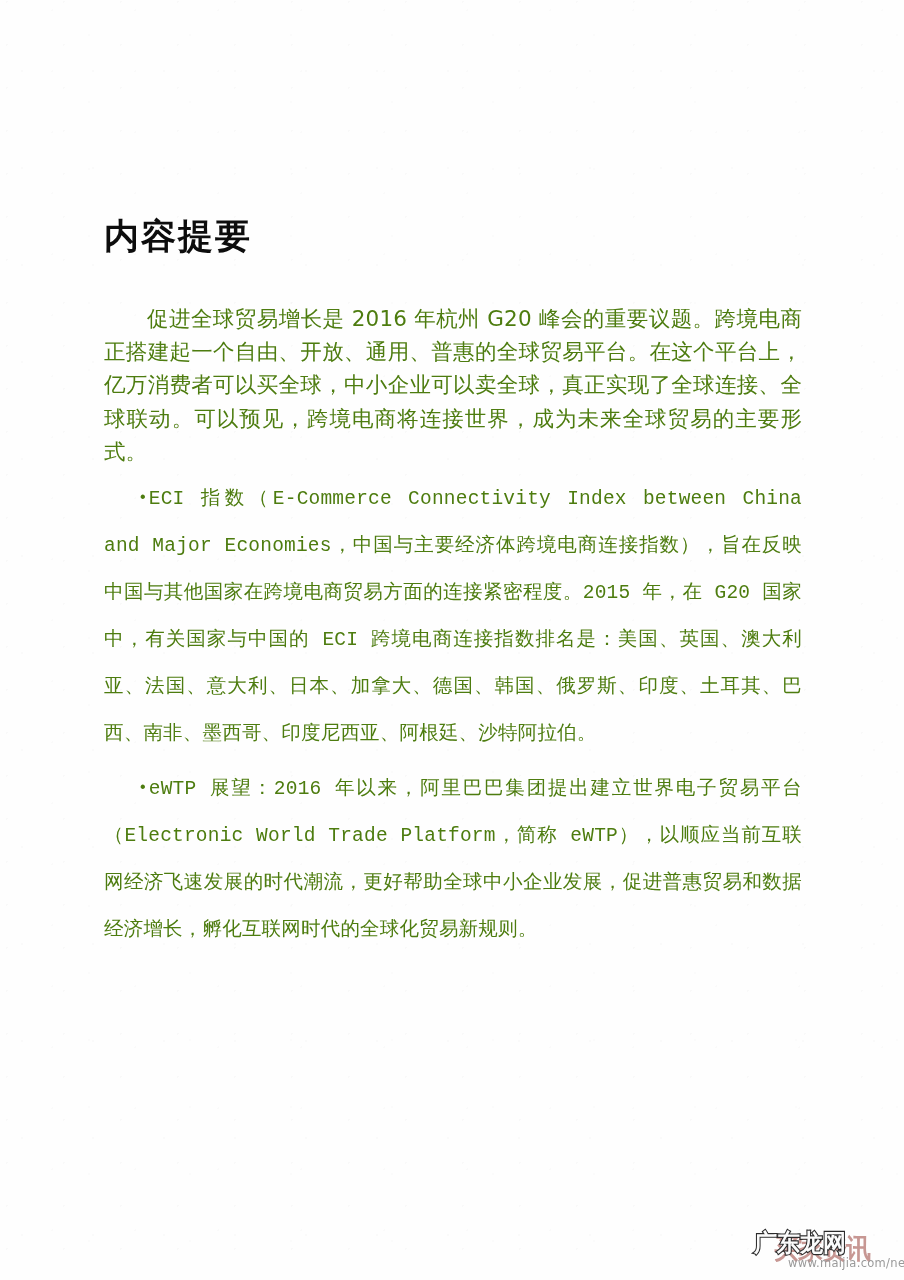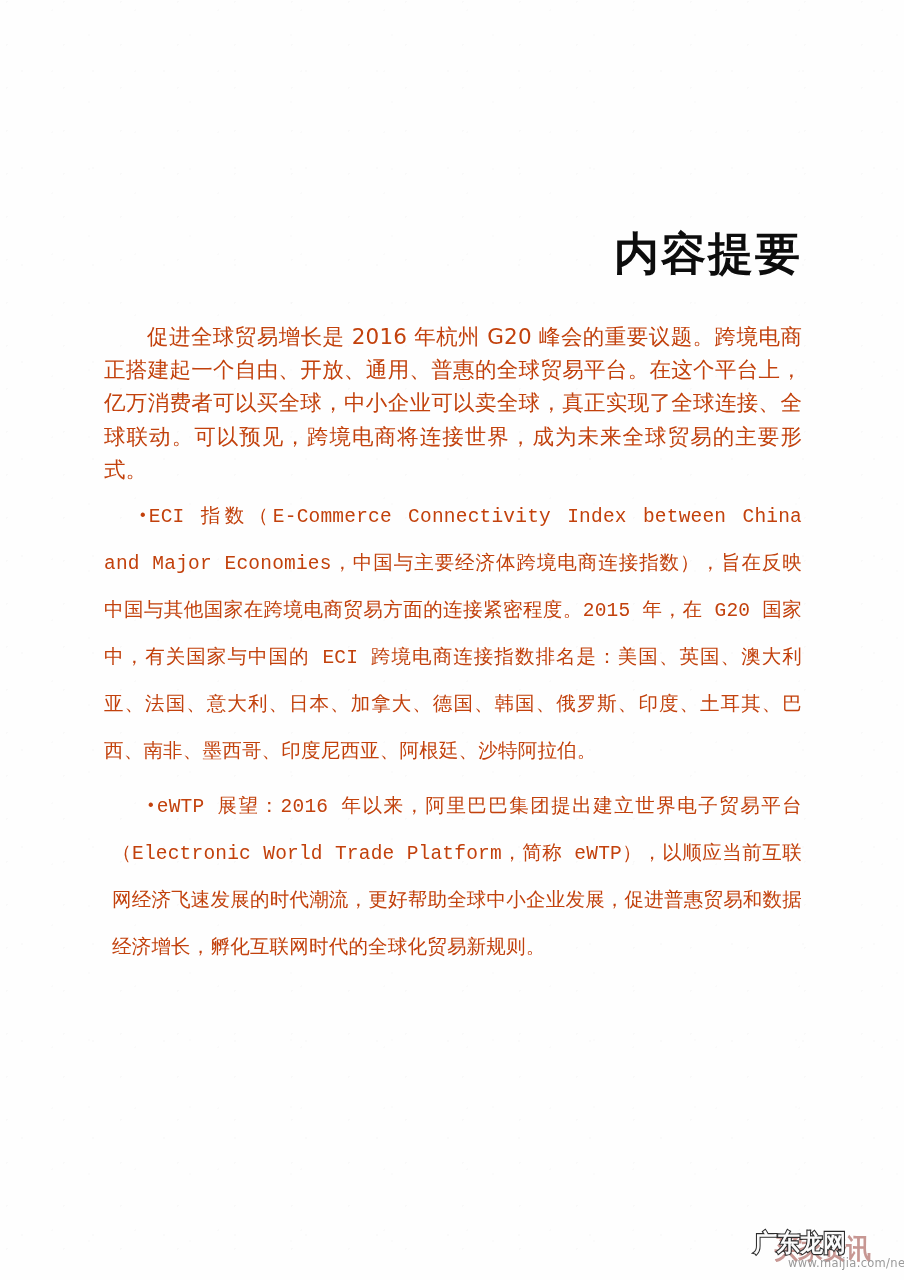--- a/index.html
+++ b/index.html
@@ -37,33 +37,33 @@
   .content {
     position: absolute;
     left: 104px;
     top: 214px;
     width: 698px;
   }
 
   .doc-title {
     font-family: "DejaVu Sans", sans-serif;
     font-weight: bold;
-    font-size: 45px;
+    font-size: 35px;
     line-height: 44px;
     color: #0d0d0d;
-    text-align: right;
+    text-align: left;
     letter-spacing: 2px;
-    margin: 18px 0 44px 0;
+    margin: 0 0 44px 0;
   }
 
   .para {
     font-family: "DejaVu Sans", sans-serif;
     font-size: 21.5px;
     line-height: 33.2px;
-    color: #c2410c;
+    color: #4d7c0f;
     text-align: justify;
     text-justify: inter-character;
     margin: 0 0 7px 0;
     text-indent: 43px;
     letter-spacing: 0.1px;
   }
 
   .para.bullet {
     text-indent: 38px;
   }
@@ -71,21 +71,20 @@
   .para.mono-para {
     font-family: Liberation Mono, monospace;
     font-size: 19.5px;
     line-height: 47px;
     letter-spacing: 0.2px;
     text-indent: 34px;
   }
 
   .para:last-child {
     margin-bottom: 0;
-    margin-left: 8px;
   }
 
   .bullet-dot {
     font-size: 16px;
     vertical-align: 2px;
     padding-right: 1px;
   }
 
   
   .watermark {

